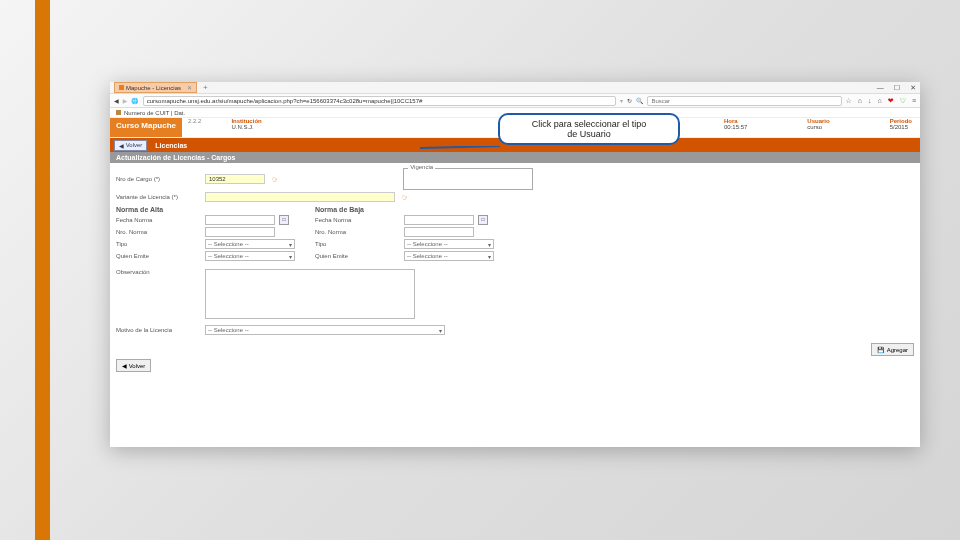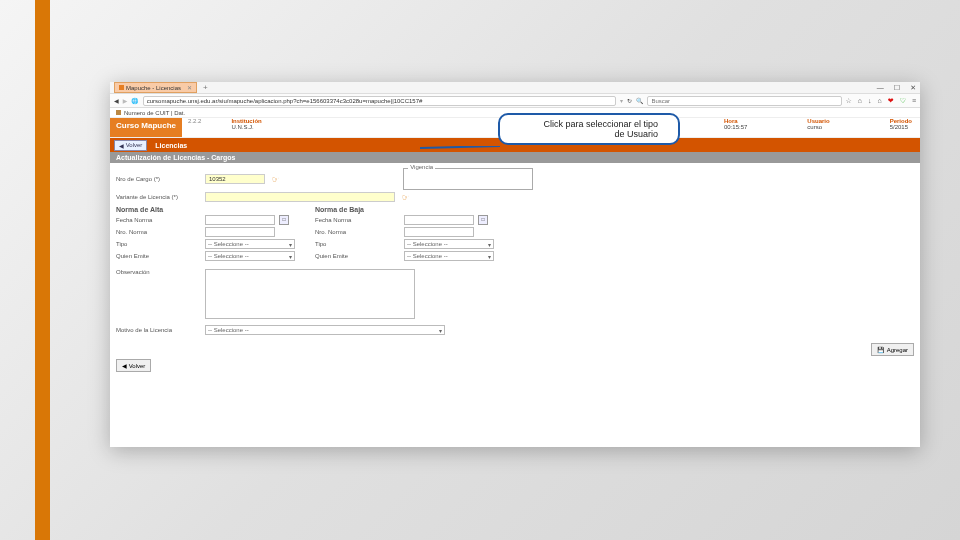--- a/index.html
+++ b/index.html
@@ -52,21 +52,21 @@
   .select { background: #fff; border: 1px solid #bbb; height: 10px; width: 90px; font-size: 6px; color: #666; padding: 0 2px; display: inline-flex; align-items: center; justify-content: space-between; }
   .cal { display: inline-block; width: 10px; height: 10px; border: 1px solid #999; background: #eef; font-size: 5px; text-align: center; }
 
   .obs { width: 210px; height: 50px; border: 1px solid #bbb; background: #fff; }
 
   .wide-select { width: 240px; }
 
   .footer-btns { display: flex; justify-content: space-between; padding: 3px 6px; margin-top: 0px; }
   .btn { background: #f0f0f0; border: 1px solid #aaa; font-size: 6px; padding: 2px 5px; display: inline-flex; align-items: center; gap: 2px; }
 
-  .callout { position: absolute; left: 498px; top: 113px; width: 182px; background: #fff; border: 2px solid #1e5aa8; border-radius: 10px; padding: 4px 20px; text-align: right; font-size: 9px; color: #222; z-index: 10; }
+  .callout { position: absolute; left: 498px; top: 113px; width: 182px; background: #fff; border: 2px solid #1e5aa8; border-radius: 10px; padding: 4px 0; text-align: center; font-size: 9px; color: #222; z-index: 10; }
   .callout-line { position: absolute; left: 420px; top: 146px; z-index: 5; }
 </style>
 </head>
 <body>
 
 <div class="accent-bar"></div>
 
 <div class="slide">
 
   <div class="browser-chrome">

